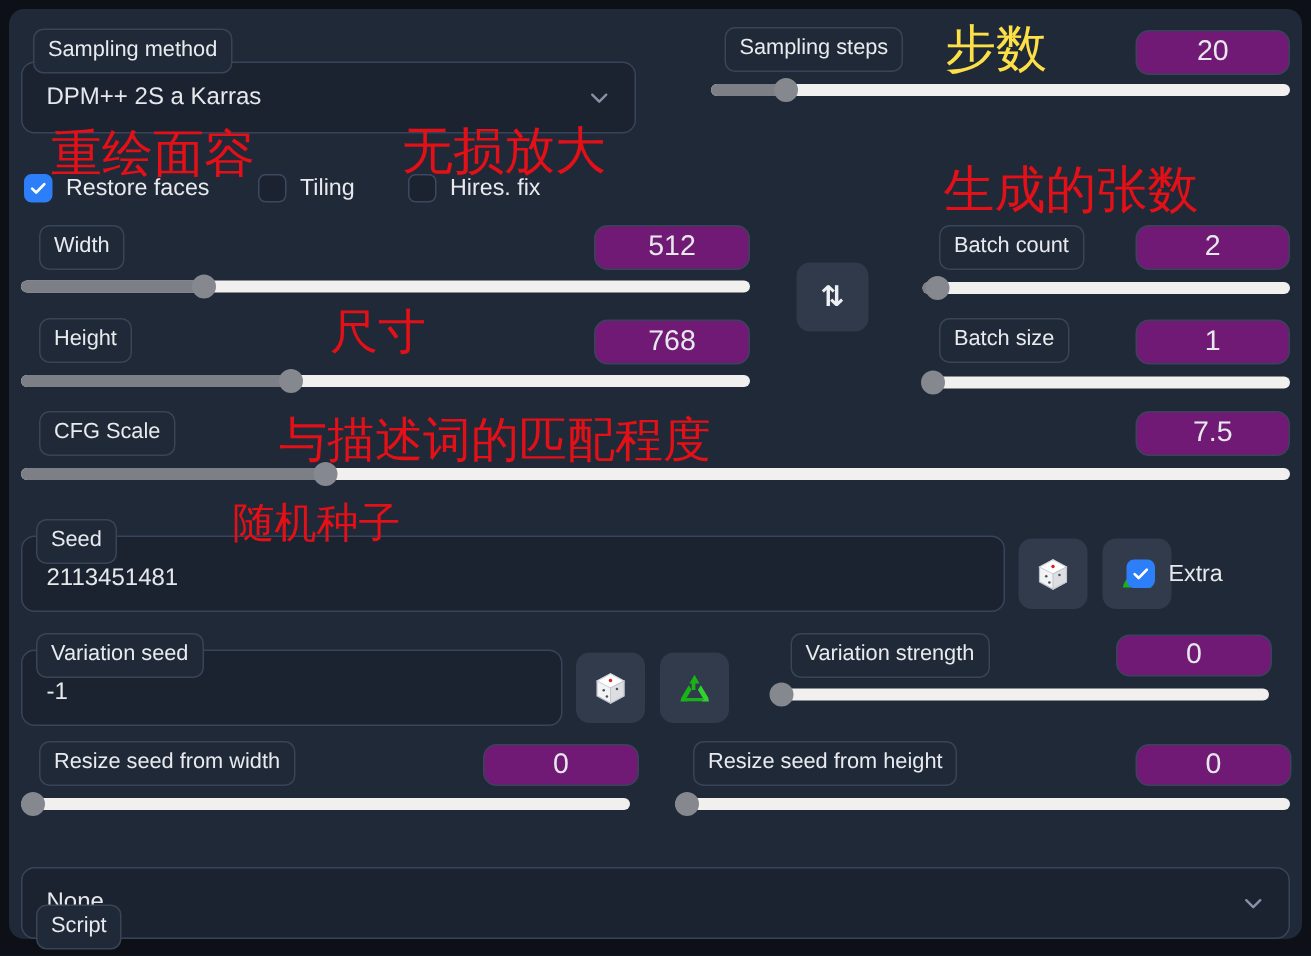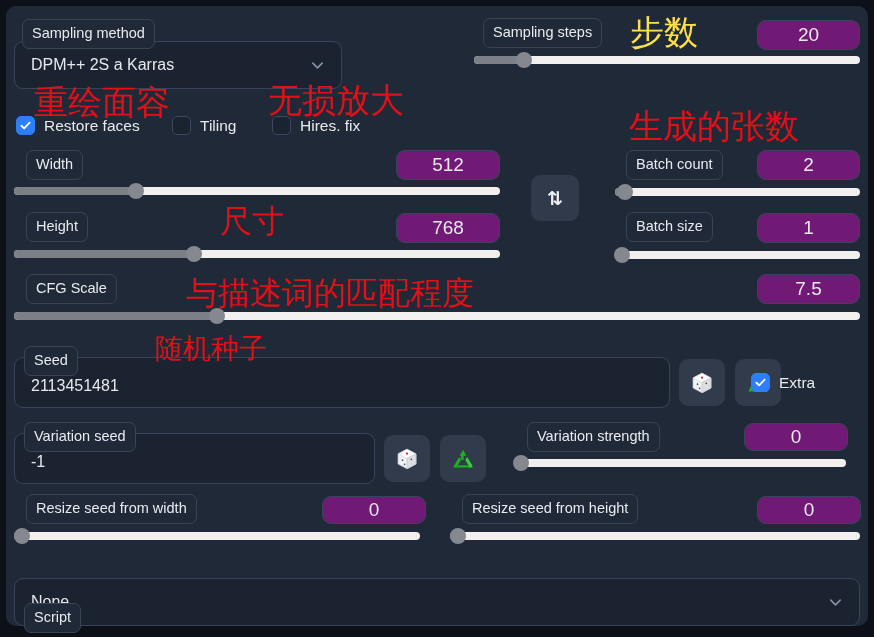--- a/index.html
+++ b/index.html
@@ -129,21 +129,21 @@
     z-index: 8;
   }
 </style>
 </head>
 <body>
 
 <div id="root">
   <div class="panel"></div>
 
   <div class="chip" style="left:22px; top:19px;">Sampling method</div>
-  <div class="box" style="left:14px; top:41px; width:328px; height:48px;">
+  <div class="box" style="left:14px; top:41px; width:410px; height:48px;">
     <span class="val">DPM++ 2S a Karras</span>
     <span class="chev">
       <svg viewBox="0 0 16 16">
           <path d="M3 6 L8 11 L13 6" fill="none" stroke="#8792a6" stroke-width="1.7" stroke-linecap="round" stroke-linejoin="round"></path>
         </svg>
     </span>
   </div>
 
   <div class="chip" style="left:483px; top:18px;">Sampling steps</div>
   <div class="numbox" style="left:757px; top:20px; width:103px; height:30px;">20</div>

